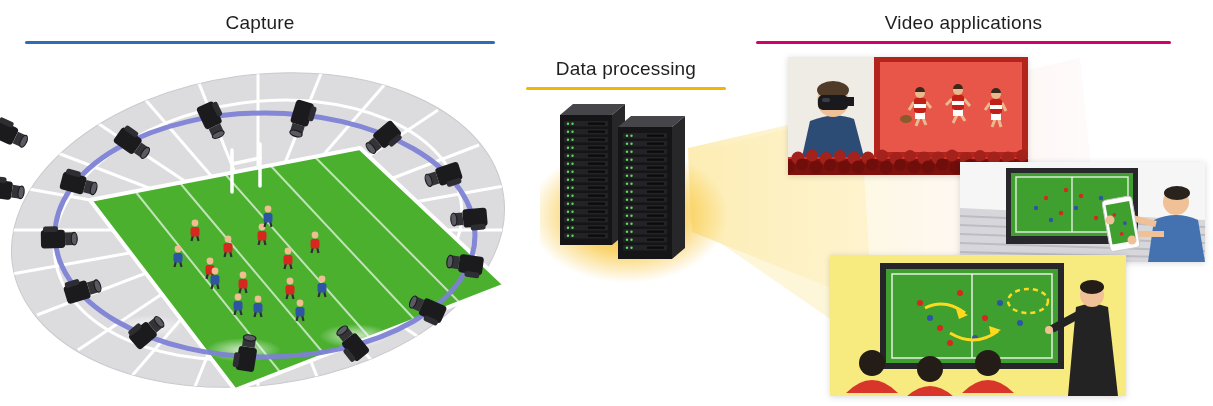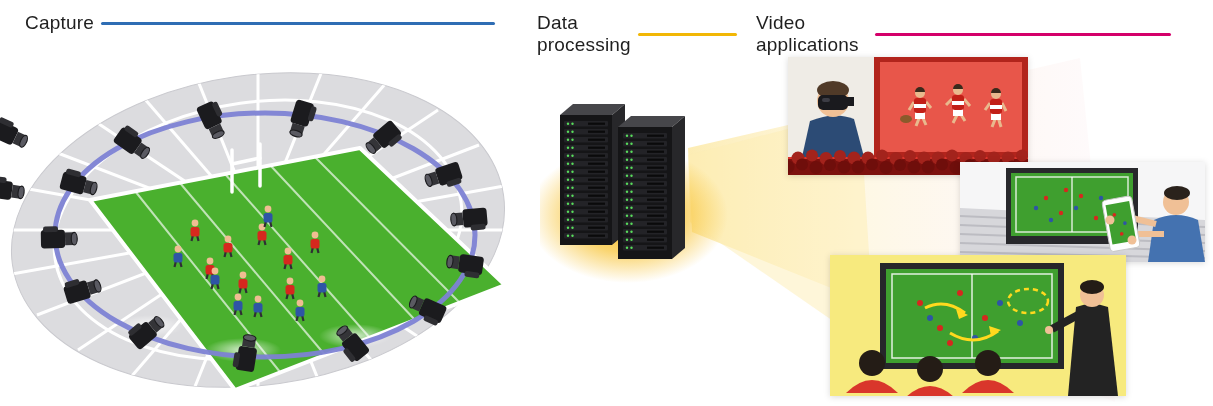--- a/index.html
+++ b/index.html
@@ -1,22 +1,22 @@
 <!DOCTYPE html>
 <html><head>
 <meta charset="utf-8">
 <style>
   html,body{margin:0;padding:0;background:#ffffff;}
   .canvas{
     position:relative;width:1213px;height:406px;background:#ffffff;overflow:hidden;
     font-family:"Liberation Sans", sans-serif;
   }
-  .section{position:absolute;top:12px;display:flex;align-items:center;gap:7px;}
+  .section{position:absolute;top:12px;display:flex;flex-direction:column;align-items:center;gap:7px;}
   .section-capture{left:25px;width:470px;}
-  .section-processing{left:537px;width:200px;}
+  .section-processing{left:526px;width:200px;margin-top:46px;}
   .section-applications{left:756px;width:415px;}
   .section-label{font-size:19px;color:#1f1f1f;letter-spacing:.2px;}
   .rule{width:100%;height:3px;border-radius:1.5px;}
   svg.layer{position:absolute;display:block;}
   .beam{left:660px;top:50px;z-index:1;}
   .stadium{left:0;top:50px;z-index:2;}
   .servers{left:540px;top:75px;z-index:3;}
   .app{filter:drop-shadow(0 1px 3px rgba(0,0,0,.15));}
   .app-a{left:788px;top:57px;z-index:2;}
   .app-b{left:960px;top:162px;z-index:3;}

